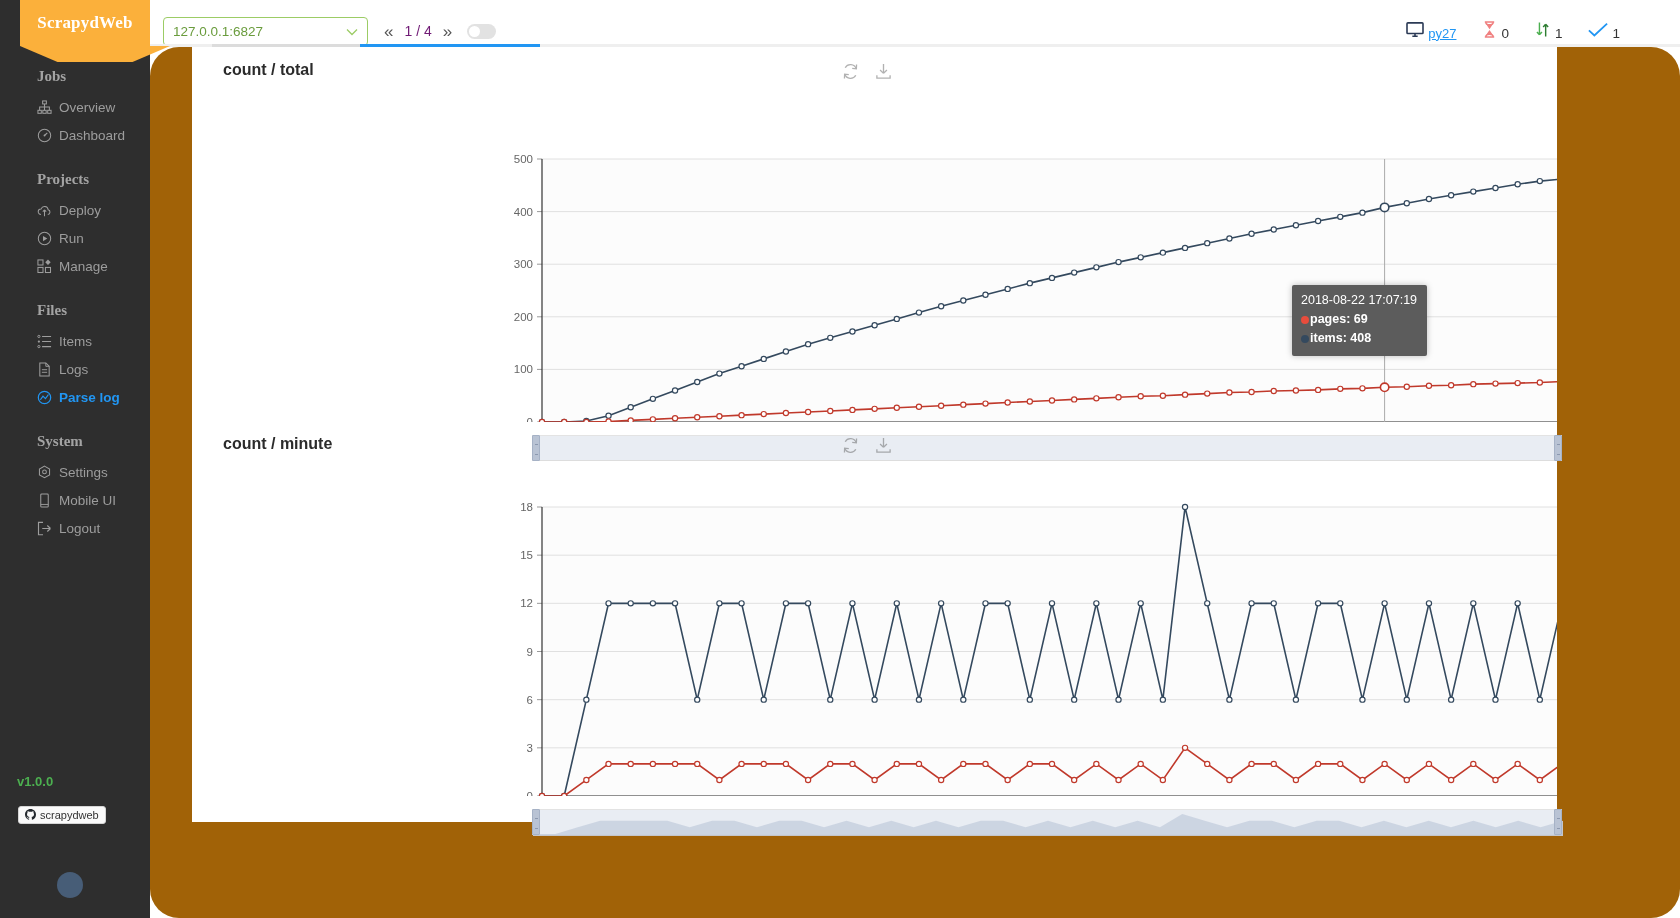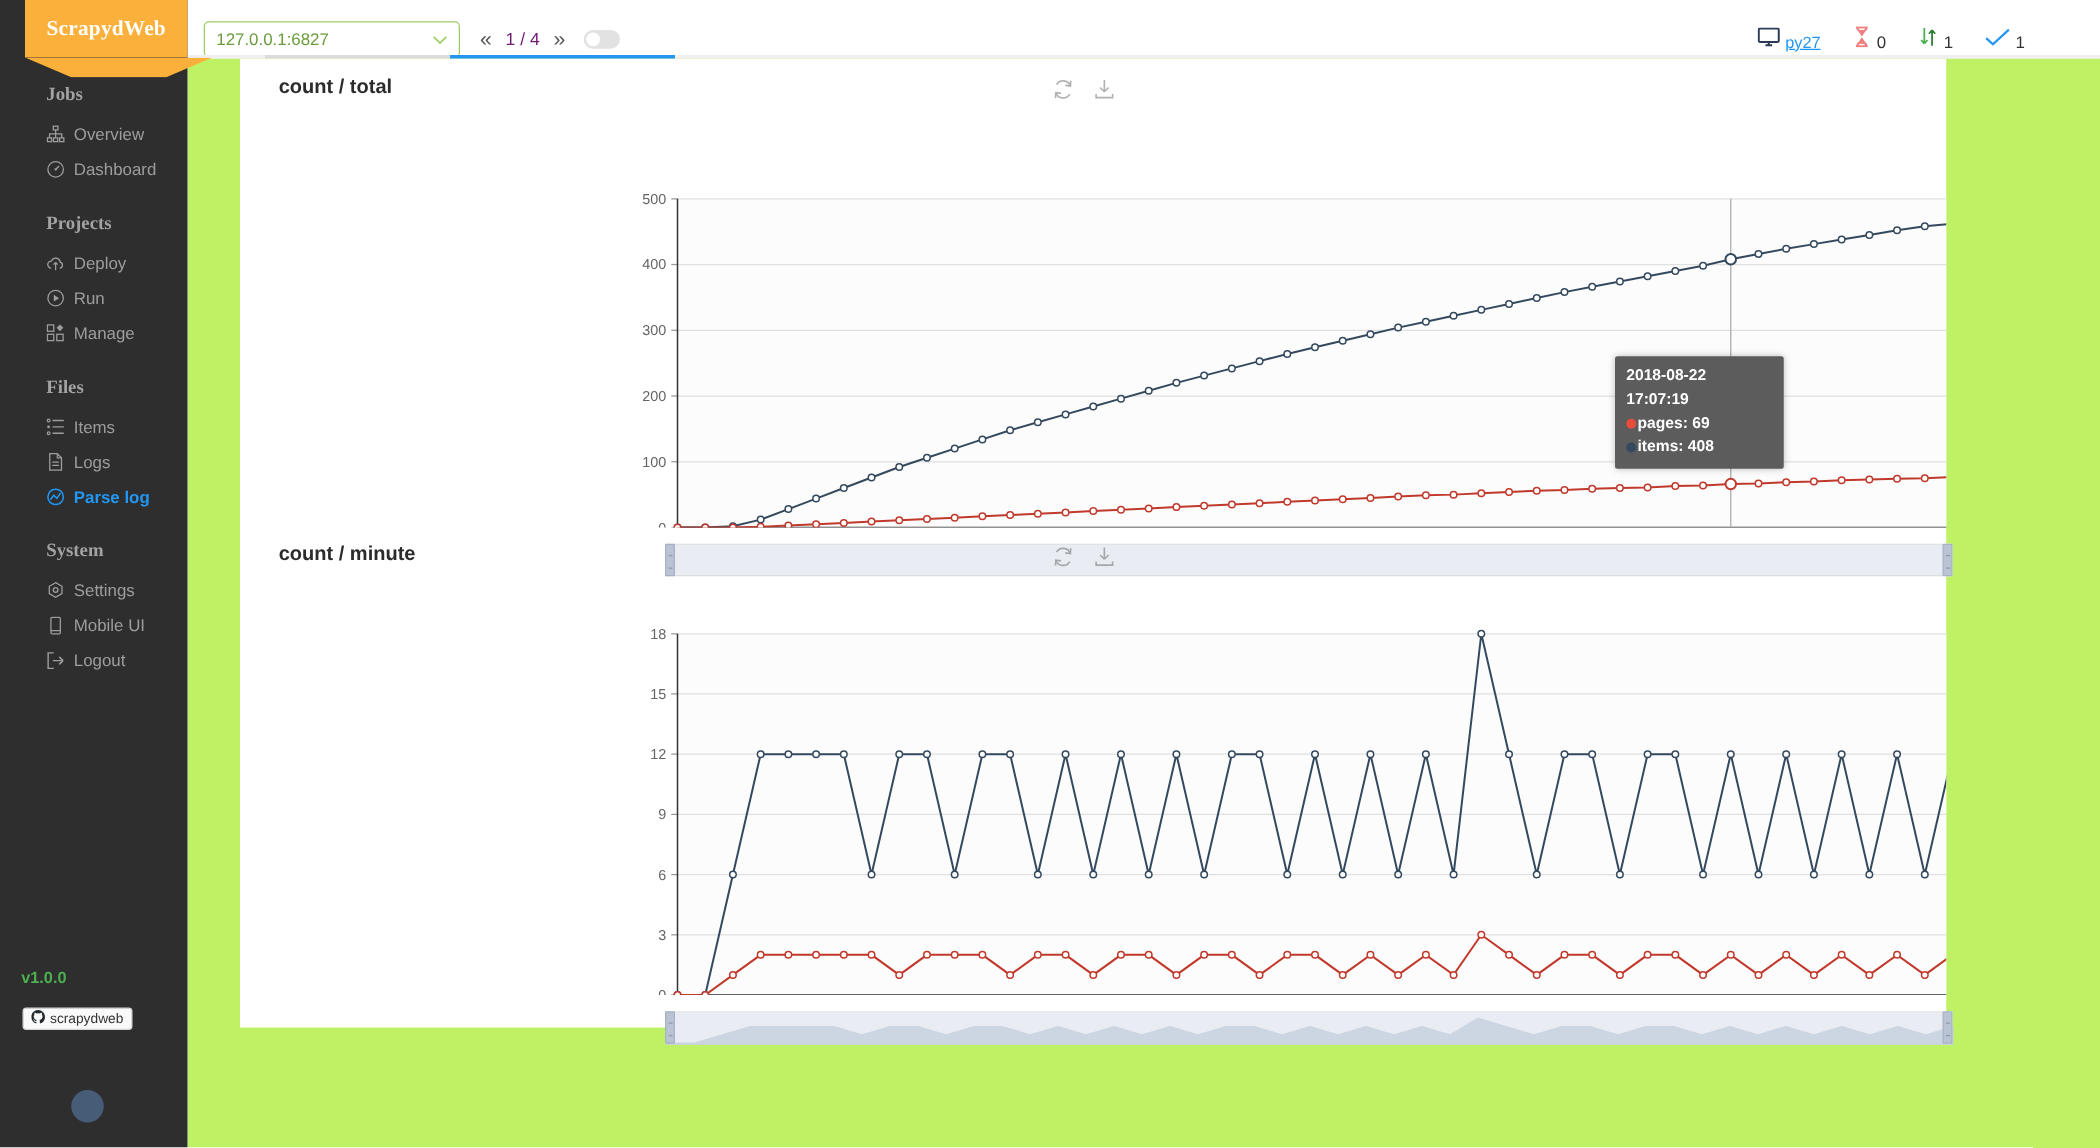--- a/index.html
+++ b/index.html
@@ -88,21 +88,21 @@
     position: absolute; left: 150px; top: 44px; width: 1530px; height: 3px; background: transparent;
   }
   #tabstrip .grey-left { position: absolute; left: 0; width: 62px; height: 3px; background: #efefef; }
   #tabstrip .grey-mid { position: absolute; left: 62px; width: 148px; height: 3px; background: #dcdcdc; }
   #tabstrip .blue { position: absolute; left: 210px; width: 180px; height: 3px; background: #2196f3; }
   #tabstrip .grey-right { position: absolute; left: 390px; right: 0; height: 3px; background: #efefef; }
 
   
   #main {
     position: absolute; left: 150px; top: 47px; width: 1530px; height: 871px;
-    background: #bef264; overflow: hidden;
+    background: #a16207; overflow: hidden; border-radius: 29px;
   }
   #card {
     position: absolute; left: 42px; top: 0px; width: 1365px; height: 775px;
     background: #ffffff;
   }
   .chart-block { position: relative; }
   .chart-title {
     position: absolute; font-family: "Liberation Sans", sans-serif;
     font-weight: bold; font-size: 16px; color: #2b2b2b;
   }
@@ -111,21 +111,21 @@
 
   svg.plot { position: absolute; display: block; }
 
   
   #tooltip {
     position: absolute; left: 1100px; top: 238px; width: 135px;
     background: #5c5c5c; color: #ffffff; border-radius: 2px;
     padding: 6px 9px 8px 9px; font-size: 12.5px; line-height: 19px;
     box-shadow: 0 0 6px rgba(0,0,0,.25); z-index: 10;
   }
-  #tooltip .tt-title { font-weight: bold; }
+  #tooltip .tt-title { font-weight: normal; }
   #tooltip .tt-row { display: flex; align-items: center; gap: 1px; font-weight: bold; }
   .tt-dot { width: 8px; height: 8px; border-radius: 50%; display: inline-block; }
 
   
   .datazoom {
     position: absolute; height: 26px; background: #f7f8fa;
     border: 1px solid #ddd; border-top-color: #e3e3e3;
   }
   .datazoom .fill { position: absolute; left: 0; top: 0; right: 0; bottom: 0; background: #dfe4ed; opacity: .55; }
   .datazoom .handle {

